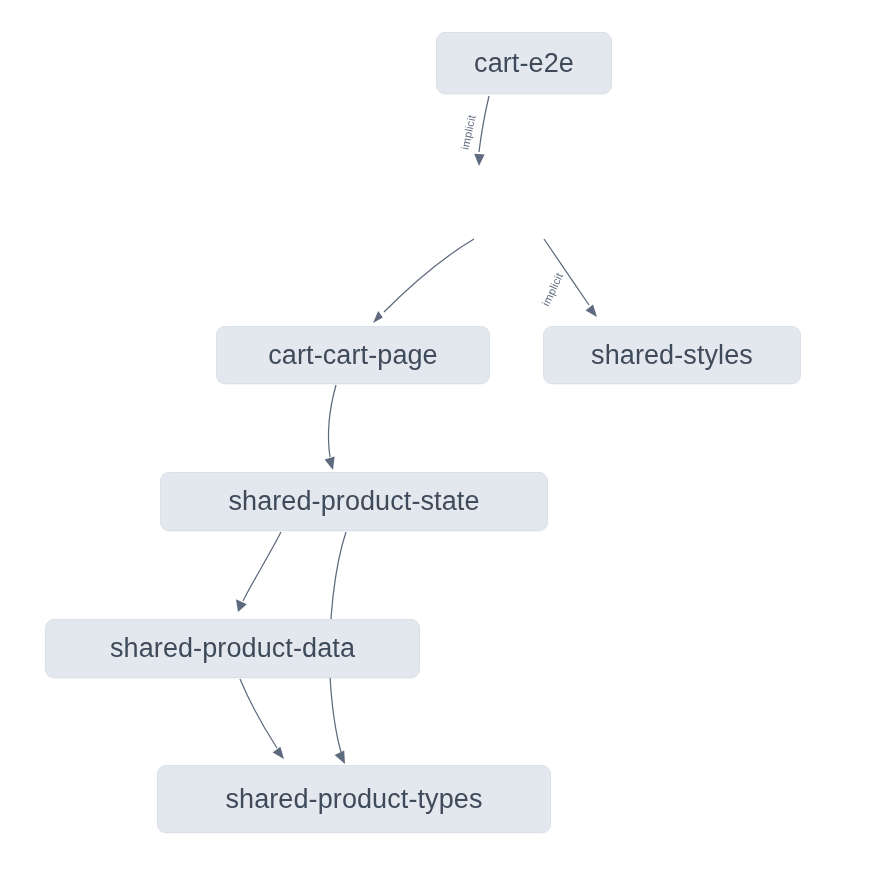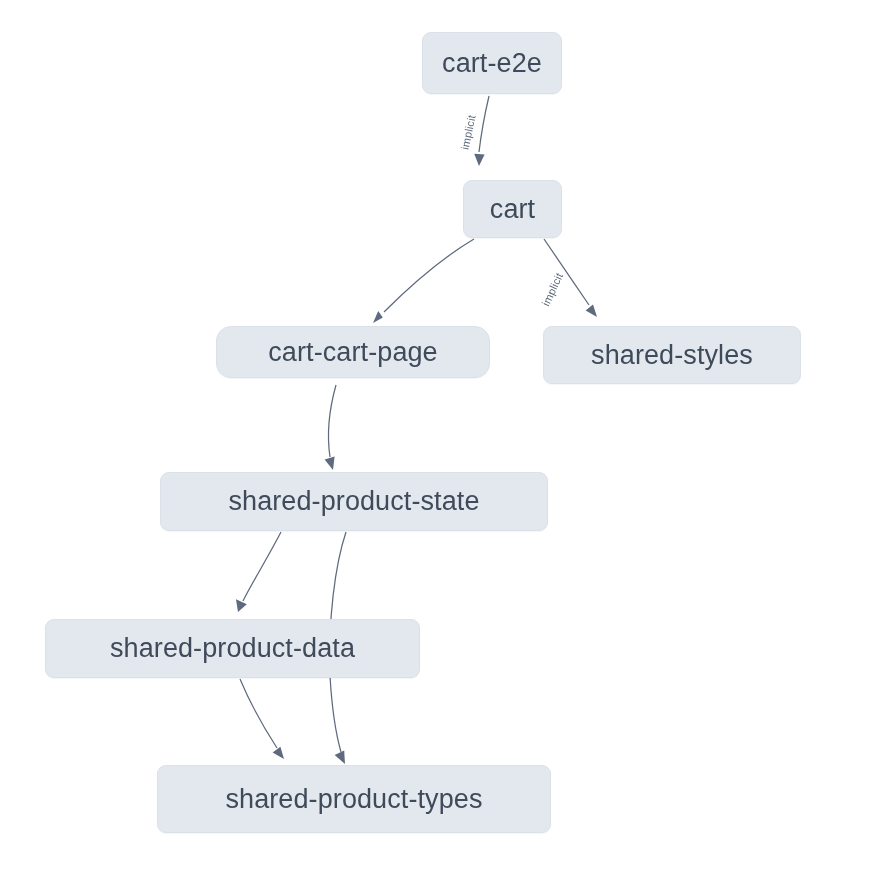--- a/index.html
+++ b/index.html
@@ -93,27 +93,24 @@
     <g>
       <path class="edge-path" d="M 336 385 C 329 410, 327 437, 330 457"></path>
       <polygon class="edge-arrow" points="333,470 324.6,459.6 334.6,456.4"></polygon>
     </g>
     <g>
       <path class="edge-path" d="M 346 532 C 335 565, 328 620, 330 676 C 332 710, 337 738, 341 752"></path>
     </g>
   </svg>
 
   <div id="node-layer">
-    <div class="node" style="left: 422px; top: 32px; width: 140px; height: 62px;">
+    <div class="node" style="left: 436px; top: 32px; width: 176px; height: 62px;">
       <span class="node-label">cart-e2e</span>
     </div>
-    <div class="node" style="left: 463px; top: 180px; width: 99px; height: 58px;">
-      <span class="node-label">cart</span>
-    </div>
-    <div class="node" style="left: 216px; top: 326px; width: 274px; height: 52px; border-radius: 15px;">
+    <div class="node" style="left: 216px; top: 326px; width: 274px; height: 58px;">
       <span class="node-label">cart-cart-page</span>
     </div>
     <div class="node" style="left: 543px; top: 326px; width: 258px; height: 58px;">
       <span class="node-label">shared-styles</span>
     </div>
     <div class="node" style="left: 160px; top: 472px; width: 388px; height: 59px;">
       <span class="node-label">shared-product-state</span>
     </div>
     <div class="node" style="left: 45px; top: 619px; width: 375px; height: 59px; text-align: center;">
       <span class="node-label">shared-product-data</span>

